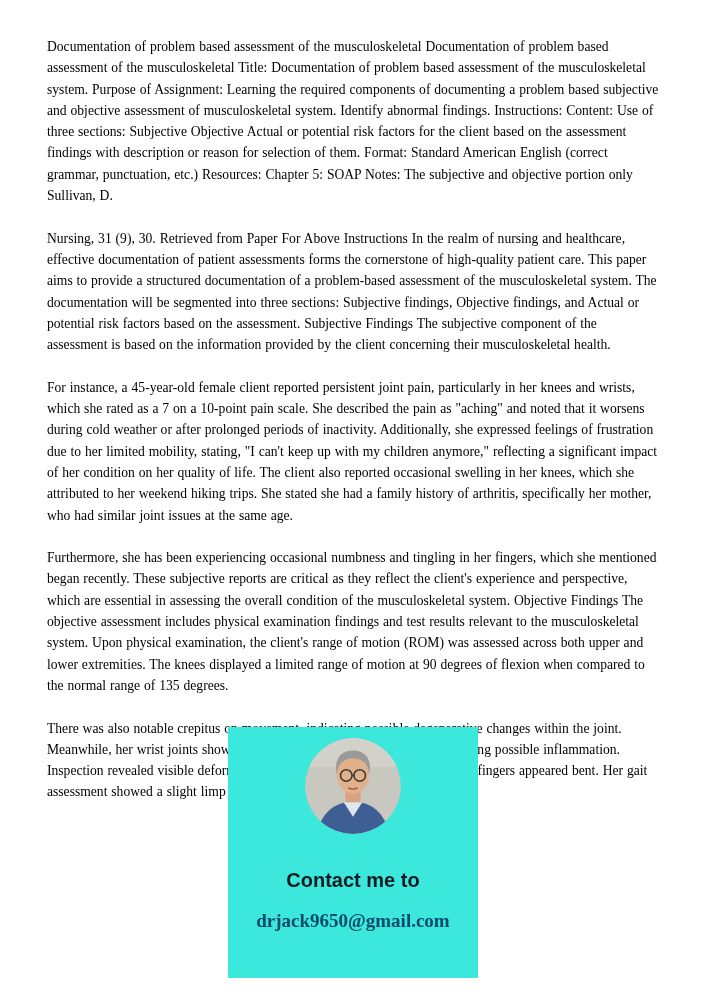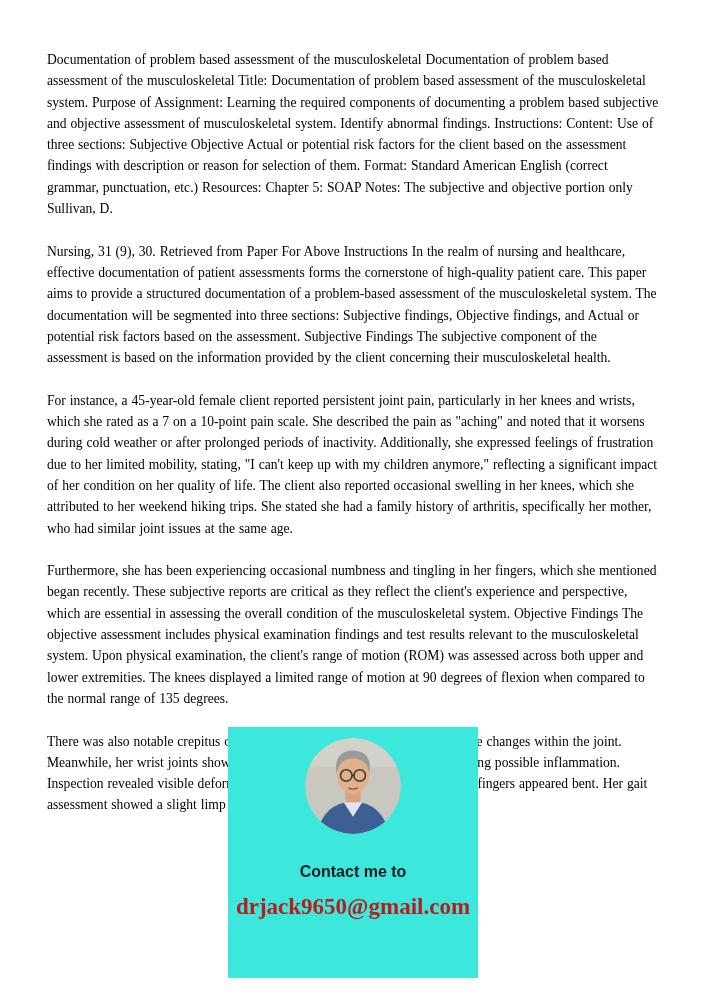--- a/index.html
+++ b/index.html
@@ -17,21 +17,20 @@
     top: 36px;
     width: 614px;
     color: #000000;
   }
   .page p {
     font-size: 13.6px;
     line-height: 21.3px;
     margin-bottom: 21.3px;
     text-align: left;
     word-spacing: 0.5px;
-    margin-top: 13px;
   }
   .overlay {
     position: absolute;
     left: 228px;
     top: 727px;
     width: 250px;
     height: 251px;
     background: #3ce8dc;
     display: flex;
     flex-direction: column;
@@ -40,33 +39,33 @@
   }
   .photo-wrap {
     margin-top: 11px;
     width: 96px;
     height: 96px;
     border-radius: 50%;
     overflow: hidden;
     flex: 0 0 auto;
   }
   .overlay-heading {
-    margin-top: 24px;
+    margin-top: 32px;
     font-family: "Liberation Sans", sans-serif;
     font-weight: 700;
-    font-size: 16px;
+    font-size: 20px;
     line-height: 28px;
     color: #0d1b24;
   }
   .overlay-email {
-    margin-top: 8px;
+    margin-top: 16px;
     font-family: "Liberation Serif", serif;
     font-weight: 700;
-    font-size: 23px;
-    color: #b91c1c;
+    font-size: 19px;
+    color: #0c4a6e;
   }
 </style>
 </head>
 <body>
 
 <div class="page">
   <p>Documentation of problem based assessment of the musculoskeletal Documentation of problem based assessment of the musculoskeletal Title: Documentation of problem based assessment of the musculoskeletal system. Purpose of Assignment: Learning the required components of documenting a problem based subjective and objective assessment of musculoskeletal system. Identify abnormal findings. Instructions: Content: Use of three sections: Subjective Objective Actual or potential risk factors for the client based on the assessment findings with description or reason for selection of them. Format: Standard American English (correct grammar, punctuation, etc.) Resources: Chapter 5: SOAP Notes: The subjective and objective portion only Sullivan, D.</p>
   <p>Nursing, 31 (9), 30. Retrieved from Paper For Above Instructions In the realm of nursing and healthcare, effective documentation of patient assessments forms the cornerstone of high-quality patient care. This paper aims to provide a structured documentation of a problem-based assessment of the musculoskeletal system. The documentation will be segmented into three sections: Subjective findings, Objective findings, and Actual or potential risk factors based on the assessment. Subjective Findings The subjective component of the assessment is based on the information provided by the client concerning their musculoskeletal health.</p>
   <p>For instance, a 45-year-old female client reported persistent joint pain, particularly in her knees and wrists, which she rated as a 7 on a 10-point pain scale. She described the pain as "aching" and noted that it worsens during cold weather or after prolonged periods of inactivity. Additionally, she expressed feelings of frustration due to her limited mobility, stating, "I can't keep up with my children anymore," reflecting a significant impact of her condition on her quality of life. The client also reported occasional swelling in her knees, which she attributed to her weekend hiking trips. She stated she had a family history of arthritis, specifically her mother, who had similar joint issues at the same age.</p>
   <p>Furthermore, she has been experiencing occasional numbness and tingling in her fingers, which she mentioned began recently. These subjective reports are critical as they reflect the client's experience and perspective, which are essential in assessing the overall condition of the musculoskeletal system. Objective Findings The objective assessment includes physical examination findings and test results relevant to the musculoskeletal system. Upon physical examination, the client's range of motion (ROM) was assessed across both upper and lower extremities. The knees displayed a limited range of motion at 90 degrees of flexion when compared to the normal range of 135 degrees.</p>

